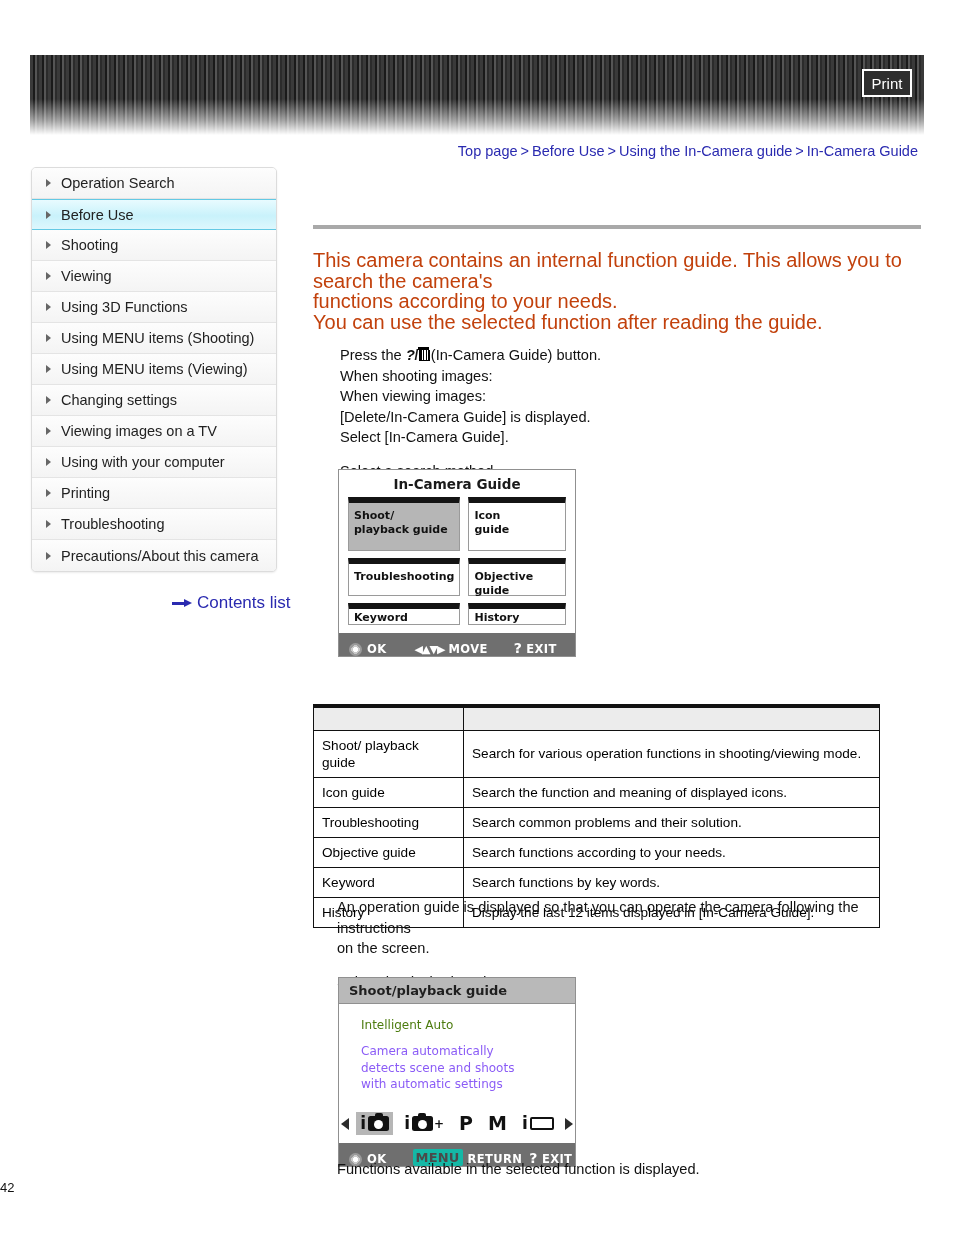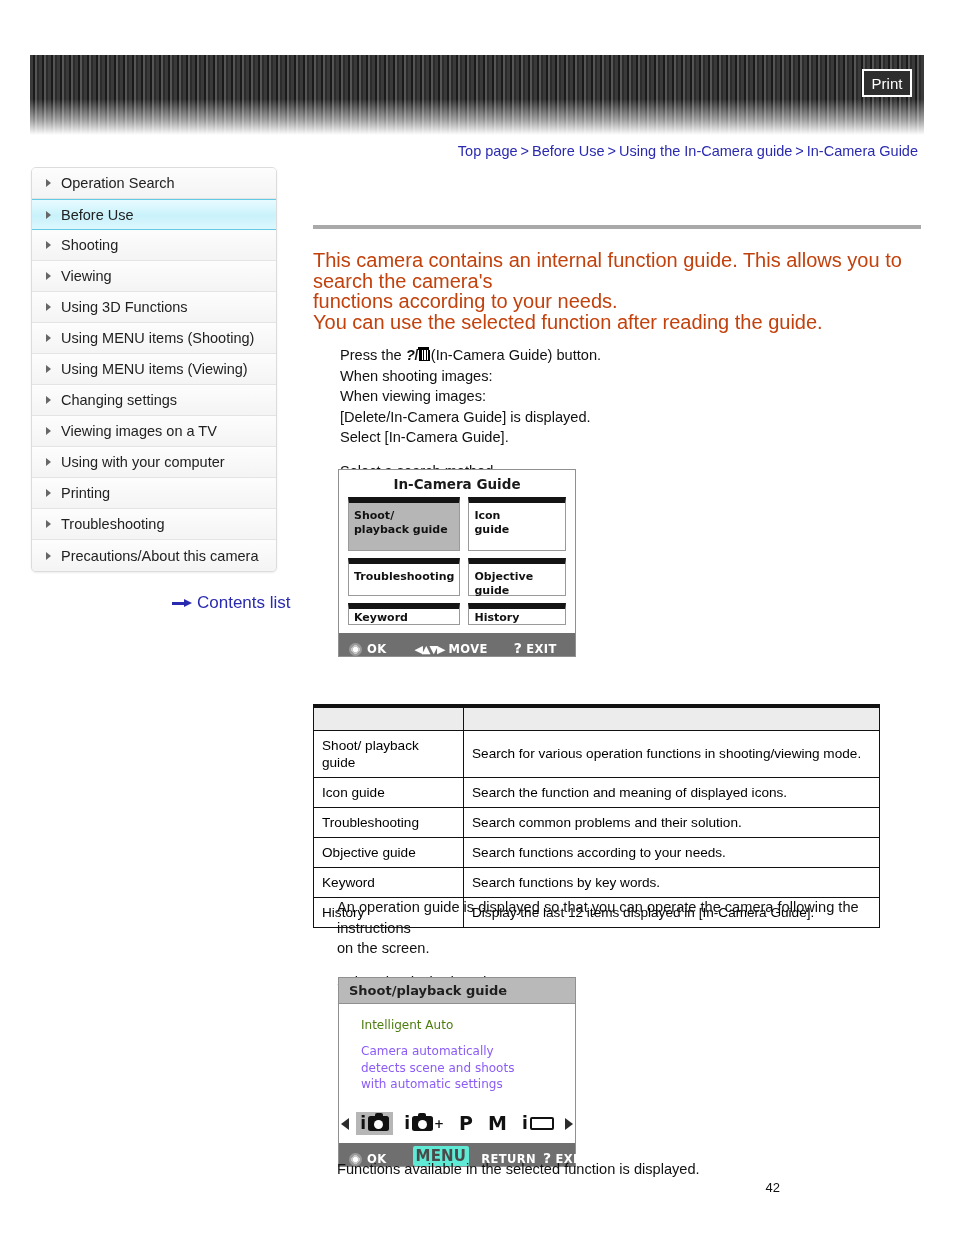--- a/index.html
+++ b/index.html
@@ -224,27 +224,27 @@
     letter-spacing: -1px;
   }
   .qmark {
     font-weight: bold;
     font-size: 14px;
     margin-right: 4px;
     font-style: normal;
   }
   .menu-chip {
     display: inline-block;
-    background: #5eead4;
+    background: #14b8a6;
     color: #4a4a4a;
-    font-size: 15px;
+    font-size: 13px;
     font-weight: bold;
     padding: 1px 3px;
     border-radius: 2px;
-    margin-right: 12px;
+    margin-right: 5px;
     letter-spacing: 0.2px;
   }
 
   
   #screen1 {
     position: absolute;
     left: 338px; top: 469px;
     width: 238px;
   }
   #screen1-title {
@@ -399,21 +399,21 @@
   #post-screen-text {
     position: absolute;
     left: 337px; top: 1161px;
     font-size: 14.6px;
     color: #111;
   }
   #page-number {
     position: absolute;
     left: 0; top: 1180px;
     width: 780px;
-    text-align: right;
+    text-align: left;
     font-size: 13px;
     color: #111;
   }
 </style>
 </head>
 <body>
 
 <div id="header-banner">
   <div id="print-button">
     <span>Print</span>

